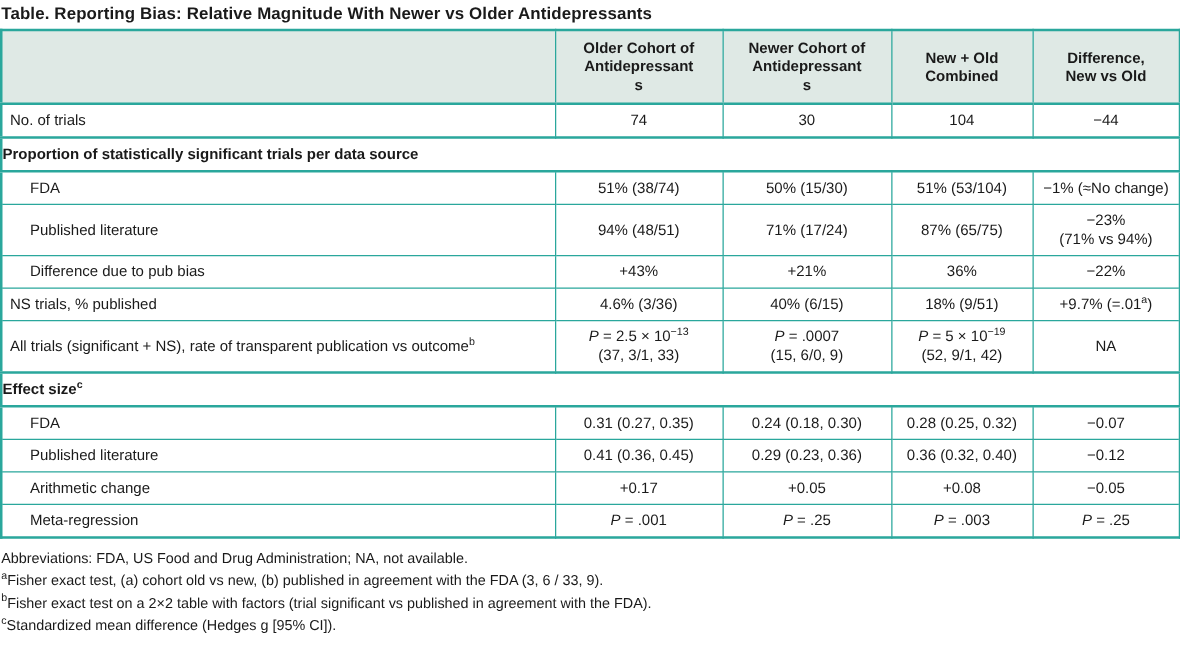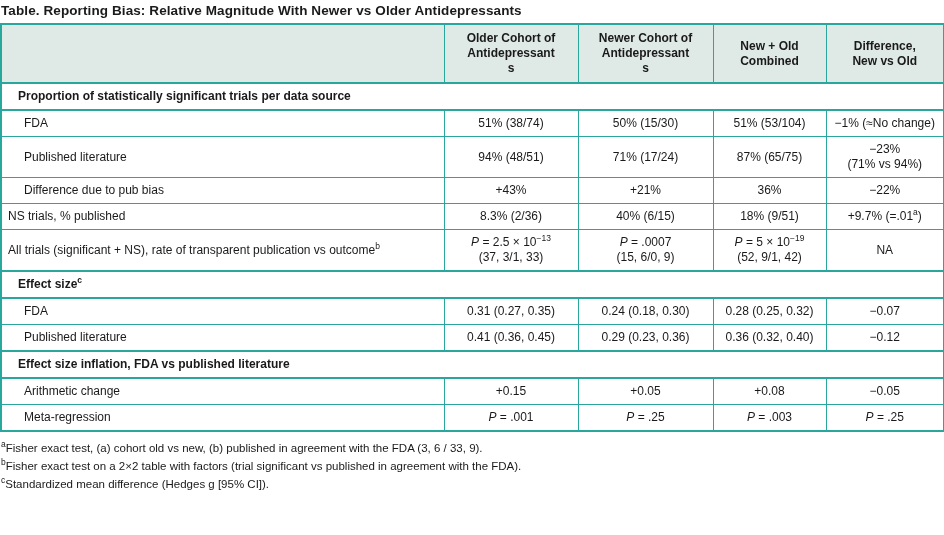--- a/index.html
+++ b/index.html
@@ -50,21 +50,21 @@
   }
   td.row-label.indent {
     padding-left: 22px;
   }
   td.data-cell {
     text-align: center;
   }
   tr.section-row td {
     font-weight: bold;
     text-align: left;
-    padding-left: 16px;
+    padding-left: 0;
     border-top: 2px solid var(--teal);
     border-bottom: 2px solid var(--teal);
   }
   sup {
     font-size: 8.5px;
     line-height: 0;
     vertical-align: super;
   }
   .footnotes {
     margin-top: 7px;
@@ -90,20 +90,27 @@
     <thead>
         <tr class="header-row">
           <th></th>
           <th>Older Cohort of<br>Antidepressants</th>
           <th>Newer Cohort of<br>Antidepressants</th>
           <th>New + Old<br>Combined</th>
           <th>Difference,<br>New vs Old</th>
         </tr>
       </thead>
     <tbody>
+        <tr>
+          <td class="row-label">No. of trials</td>
+          <td class="data-cell">74</td>
+          <td class="data-cell">30</td>
+          <td class="data-cell">104</td>
+          <td class="data-cell">−44</td>
+        </tr>
         <tr class="section-row">
           <td colspan="5">Proportion of statistically significant trials per data source</td>
         </tr>
         <tr>
           <td class="row-label indent">FDA</td>
           <td class="data-cell">51% (38/74)</td>
           <td class="data-cell">50% (15/30)</td>
           <td class="data-cell">51% (53/104)</td>
           <td class="data-cell">−1% (≈No change)</td>
         </tr>
@@ -116,21 +123,21 @@
         </tr>
         <tr>
           <td class="row-label indent">Difference due to pub bias</td>
           <td class="data-cell">+43%</td>
           <td class="data-cell">+21%</td>
           <td class="data-cell">36%</td>
           <td class="data-cell">−22%</td>
         </tr>
         <tr>
           <td class="row-label">NS trials, % published</td>
-          <td class="data-cell">8.3% (2/36)</td>
+          <td class="data-cell">4.6% (3/36)</td>
           <td class="data-cell">40% (6/15)</td>
           <td class="data-cell">18% (9/51)</td>
           <td class="data-cell">+9.7% (=.01<sup>a</sup>)</td>
         </tr>
         <tr>
           <td class="row-label">All trials (significant + NS), rate of transparent publication vs outcome<sup>b</sup></td>
           <td class="data-cell"><i>P</i> = 2.5 × 10<sup>−13</sup><br>(37, 3/1, 33)</td>
           <td class="data-cell"><i>P</i> = .0007<br>(15, 6/0, 9)</td>
           <td class="data-cell"><i>P</i> = 5 × 10<sup>−19</sup><br>(52, 9/1, 42)</td>
           <td class="data-cell">NA</td>
@@ -145,37 +152,35 @@
           <td class="data-cell">0.28 (0.25, 0.32)</td>
           <td class="data-cell">−0.07</td>
         </tr>
         <tr>
           <td class="row-label indent">Published literature</td>
           <td class="data-cell">0.41 (0.36, 0.45)</td>
           <td class="data-cell">0.29 (0.23, 0.36)</td>
           <td class="data-cell">0.36 (0.32, 0.40)</td>
           <td class="data-cell">−0.12</td>
         </tr>
-        <tr class="section-row">
-          <td colspan="5">Effect size inflation, FDA vs published literature</td>
-        </tr>
         <tr>
           <td class="row-label indent">Arithmetic change</td>
-          <td class="data-cell">+0.15</td>
+          <td class="data-cell">+0.17</td>
           <td class="data-cell">+0.05</td>
           <td class="data-cell">+0.08</td>
           <td class="data-cell">−0.05</td>
         </tr>
         <tr>
           <td class="row-label indent">Meta-regression</td>
           <td class="data-cell"><i>P</i> = .001</td>
           <td class="data-cell"><i>P</i> = .25</td>
           <td class="data-cell"><i>P</i> = .003</td>
           <td class="data-cell"><i>P</i> = .25</td>
         </tr>
       </tbody>
   </table>
   <div class="footnotes">
+      <div class="footnote-line">Abbreviations: FDA, US Food and Drug Administration; NA, not available.</div>
       <div class="footnote-line"><sup>a</sup>Fisher exact test, (a) cohort old vs new, (b) published in agreement with the FDA (3, 6 / 33, 9).</div>
       <div class="footnote-line"><sup>b</sup>Fisher exact test on a 2×2 table with factors (trial significant vs published in agreement with the FDA).</div>
       <div class="footnote-line"><sup>c</sup>Standardized mean difference (Hedges g [95% CI]).</div>
     </div>
 </div>
 
 </body></html>

